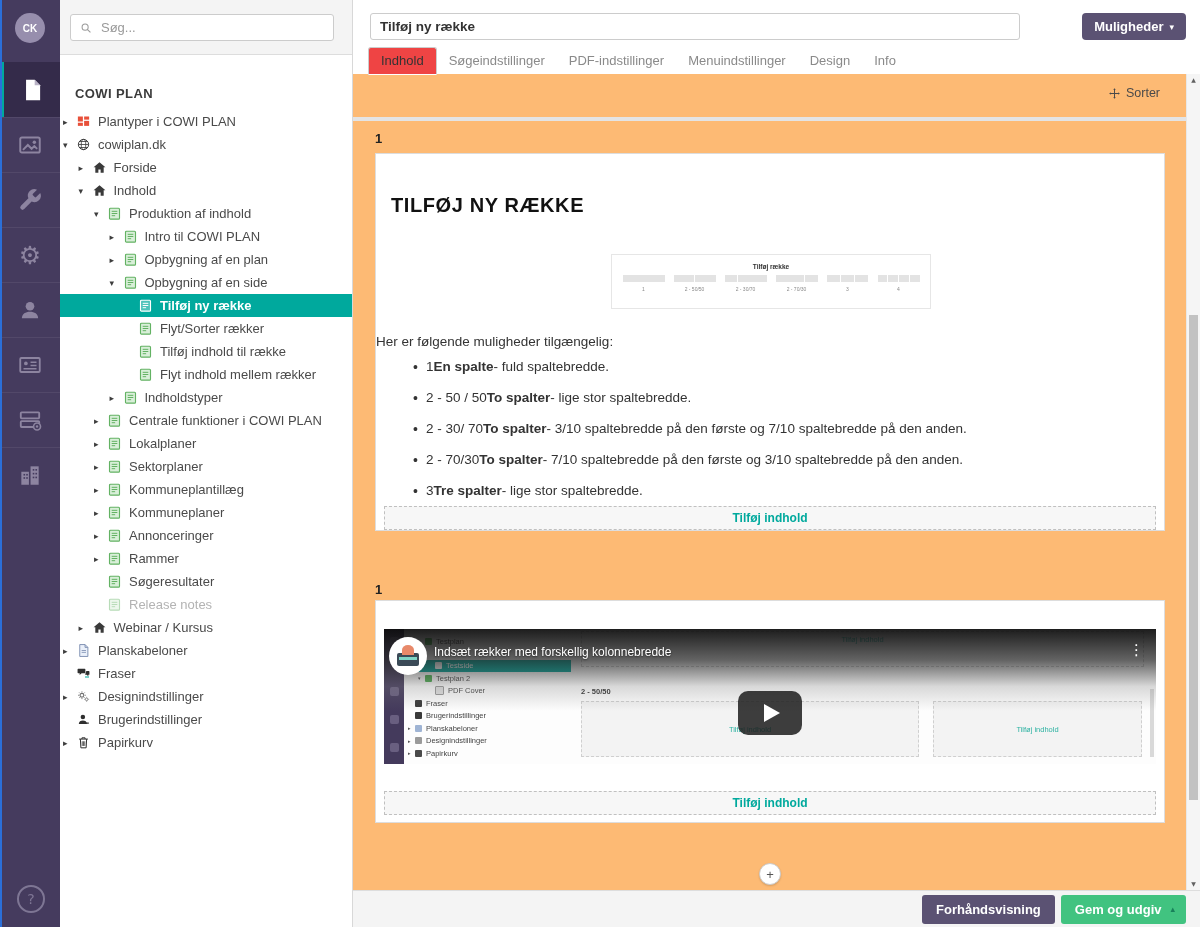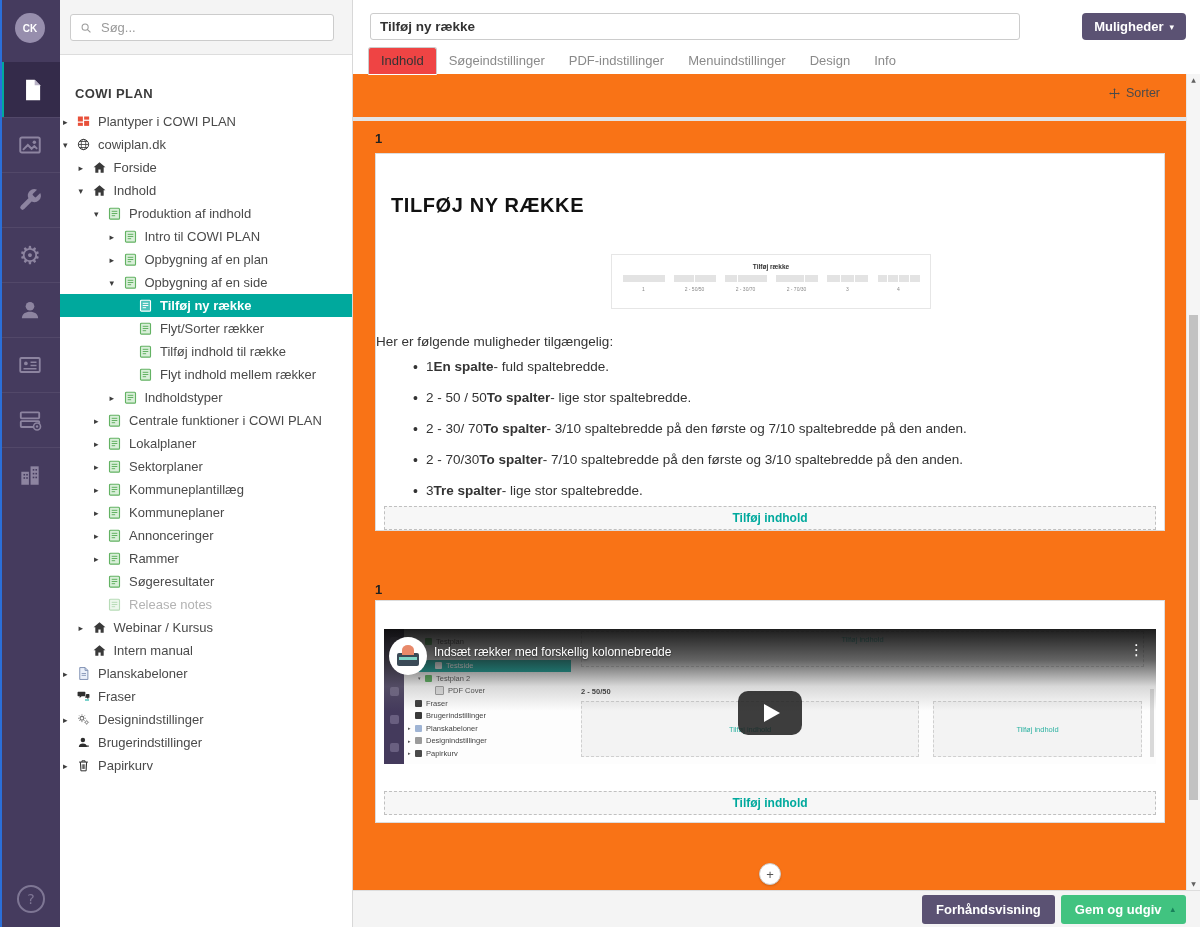--- a/index.html
+++ b/index.html
@@ -55,21 +55,21 @@
   #options-btn{position:absolute;right:14px;top:13px;height:27px;background:#5b5273;color:#fff;
     border:none;border-radius:4px;font-size:13px;font-weight:bold;padding:0 12px;cursor:pointer;
     display:flex;align-items:center;gap:6px;font-family:"Liberation Sans",sans-serif;}
   #options-btn .glyph{font-size:9px;}
   #tabs-row{position:absolute;left:0;top:48px;right:0;height:26px;border-bottom:1px solid #ccc;
     box-sizing:content-box;display:flex;align-items:flex-end;padding-left:15px;}
   .tab{font-size:13px;color:#8a8a8a;padding:5px 12px 6px;cursor:pointer;position:relative;white-space:nowrap;}
   .tab.active{background:#ef4444;color:#333;border:1px solid #ccc;border-bottom:1px solid #fff;
     border-radius:3px 3px 0 0;margin-bottom:-1px;z-index:2;}
 
-  #viewport{position:absolute;left:0;top:74px;right:0;bottom:37px;background:#f97316;overflow:hidden;}
+  #viewport{position:absolute;left:0;top:74px;right:0;bottom:37px;background:#fdba74;overflow:hidden;}
 
   
   #scrollbar{position:absolute;right:0;top:0;bottom:0;width:14px;background:#f5f5f5;border-left:1px solid #e8e8e8;box-sizing:border-box;}
   #scrollbar .arr{position:absolute;left:0;right:0;height:12px;text-align:center;font-size:6px;color:#616161;line-height:12px;}
   #sb-thumb{position:absolute;left:2px;right:2px;top:241px;height:485px;background:#c2c2c2;}
 
   #sorter-btn{position:absolute;top:12px;right:40px;display:flex;align-items:center;gap:5px;
     font-size:12.5px;color:#4a4a4a;cursor:pointer;}
   #sorter-btn .mic{width:13px;height:13px;}
   #content-divider{position:absolute;left:0;top:43px;right:14px;height:4px;background:#e4e4e4;}
@@ -464,29 +464,20 @@
       </div>
       <div class="tree-item" style="padding-left: 18.5px;">
         <span class="caret glyph">▸</span>
         <span class="ticon">
           <svg viewBox="0 0 24 24" width="100%" height="100%">
             <path d="M12 3.5l9.5 8h-2.8v9h-4.9v-5.5h-3.6v5.5H5.3v-9H2.5z" fill="#3a3a3a"></path>
           </svg>
         </span>
         <span>Webinar / Kursus</span>
       </div>
-      <div class="tree-item" style="padding-left: 18.5px;">
-        <span class="caret glyph"></span>
-        <span class="ticon">
-          <svg viewBox="0 0 24 24" width="100%" height="100%">
-            <path d="M12 3.5l9.5 8h-2.8v9h-4.9v-5.5h-3.6v5.5H5.3v-9H2.5z" fill="#3a3a3a"></path>
-          </svg>
-        </span>
-        <span>Intern manual</span>
-      </div>
       <div class="tree-item" style="padding-left: 3px;">
         <span class="caret glyph">▸</span>
         <span class="ticon">
           <svg viewBox="0 0 24 24" width="100%" height="100%">
             <path d="M6 2.5h8.5l4.5 4.5v14.5H6z" fill="#eaf0fa" stroke="#7b8db0" stroke-width="1.5"></path>
             <path d="M14.5 2.5V7H19" fill="none" stroke="#7b8db0" stroke-width="1.5"></path>
             <path d="M9 12h7M9 15h7" stroke="#7b8db0" stroke-width="1.3"></path>
           </svg>
         </span>
         <span>Planskabeloner</span>

